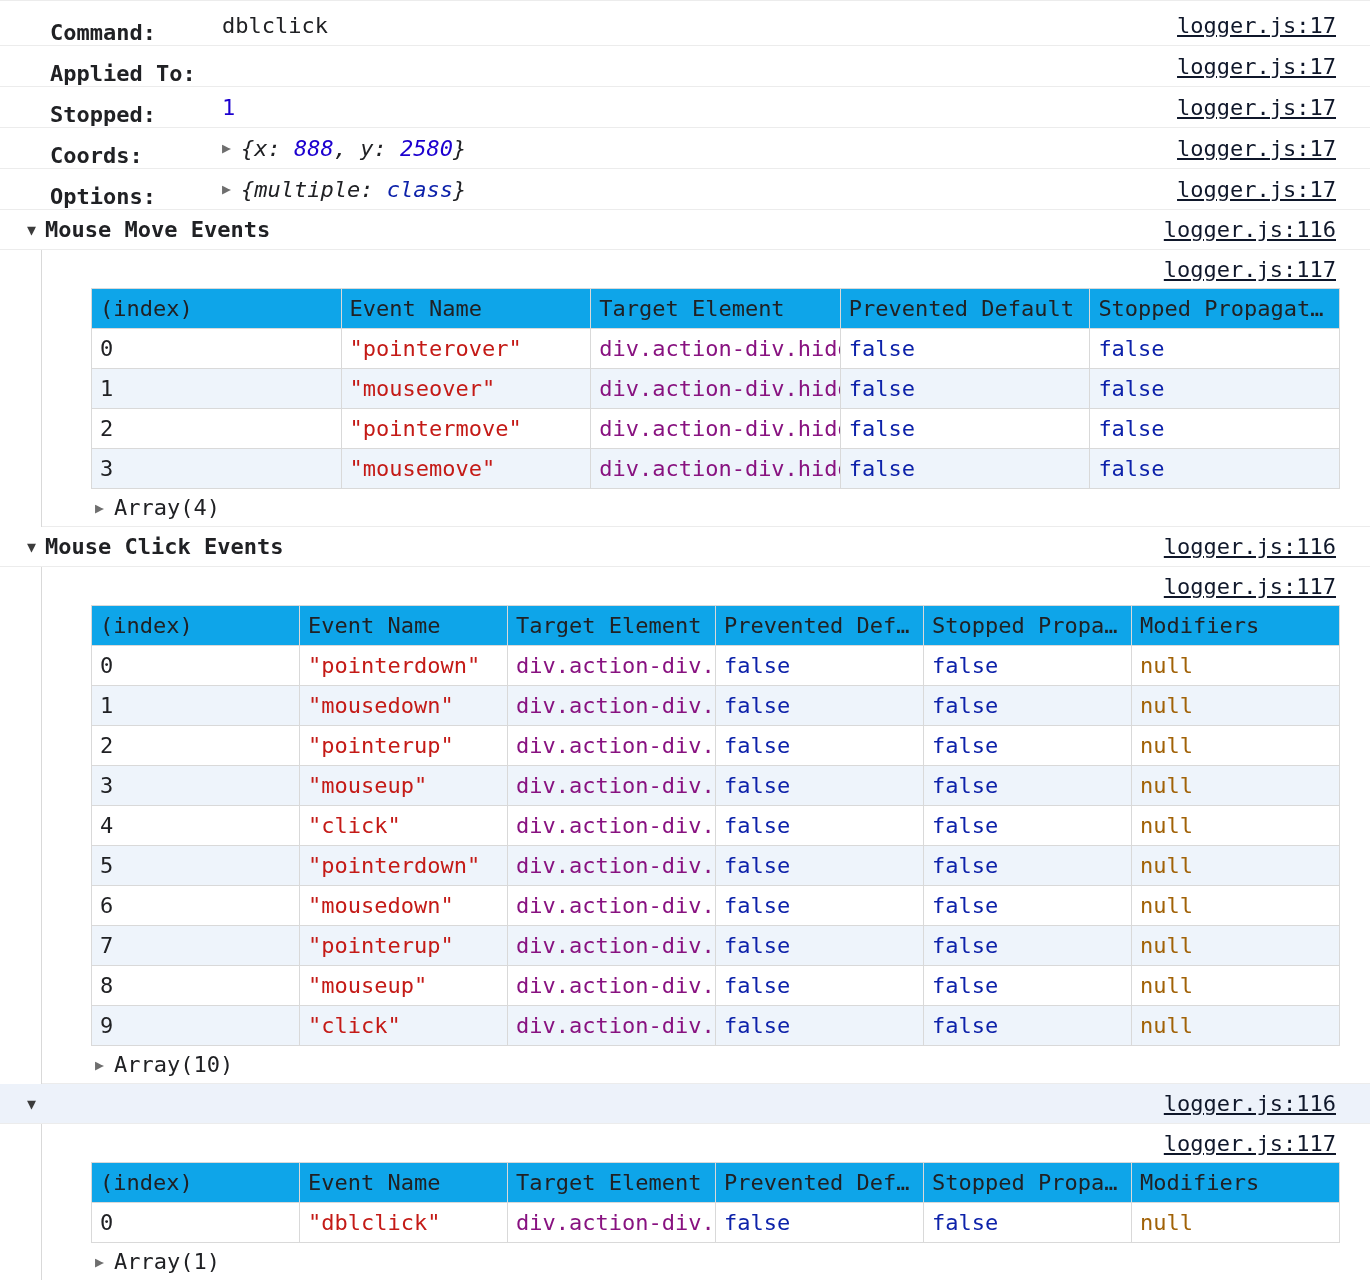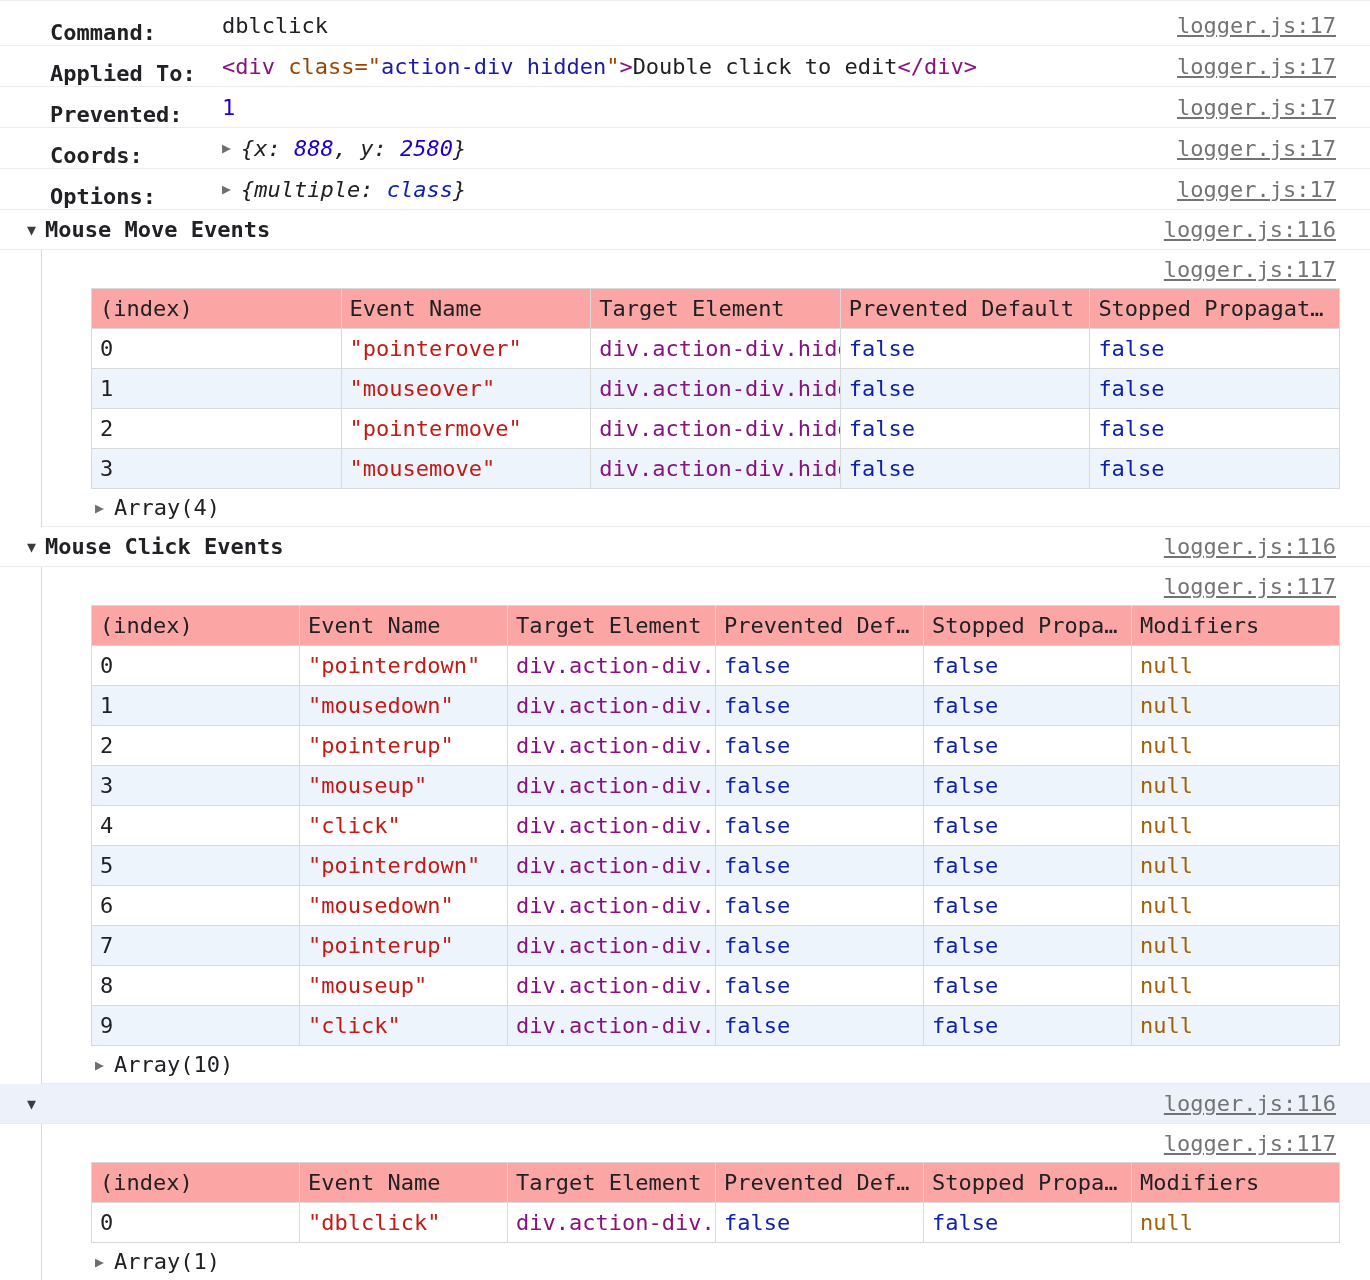--- a/index.html
+++ b/index.html
@@ -22,21 +22,21 @@
   }
   .log-label { font-weight: bold; width: 172px; flex-shrink: 0; margin-top: 15px; }
   .log-value { display: flex; align-items: center; white-space: pre; }
   .italic { font-style: italic; }
 
   .tri-expand { color: #6e6e6e; font-size: 15px; margin-right: 10px; flex-shrink: 0; }
   .tri-collapse { color: #3c3c3c; font-size: 15px; margin-right: 9px; font-weight: normal; flex-shrink: 0; }
 
   .srclink {
     margin-left: auto;
-    color: #737373;
+    color: #0f172a;
     text-decoration: underline;
     white-space: nowrap;
     cursor: pointer;
   }
 
   
   .c-plain      { color: #202124; }
   .c-key        { color: #202124; }
   .c-number     { color: #1c00cf; }
   .c-boolean    { color: #0d22aa; }
@@ -71,21 +71,21 @@
   table { width: 100%; border-collapse: collapse; table-layout: fixed; }
   th, td {
     border: 1px solid #d9d9d9;
     height: 40px;
     padding: 0 8px;
     text-align: left;
     font-weight: normal;
     white-space: nowrap;
     overflow: hidden;
   }
-  th { background: #fca5a5; text-overflow: ellipsis; cursor: pointer; }
+  th { background: #0ea5e9; text-overflow: ellipsis; cursor: pointer; }
   tbody tr:nth-child(even) { background: #eef4fb; }
 
   .array-footer {
     display: flex; align-items: center;
     min-height: 38px;
     padding-left: 53px;
     border-bottom: 1px solid #ececec;
     cursor: pointer;
   }
 </style>
@@ -95,26 +95,25 @@
 <div class="console">
 
   <div class="log-row">
     <span class="log-label">Command:</span>
     <span class="log-value"><span class="c-plain">dblclick</span></span>
     <a class="srclink">logger.js:17</a>
   </div>
 
   <div class="log-row">
     <span class="log-label">Applied To:</span>
-    <span class="log-value"><span class="c-tag">&lt;div </span><span class="c-attr-name">class="</span><span class="c-attr-value">action-div hidden</span><span class="c-attr-name">"</span><span class="c-tag">&gt;</span><span class="c-plain">Double click to edit</span><span class="c-tag">&lt;/div&gt;</span></span>
-    <a class="srclink">logger.js:17</a>
-  </div>
-
-  <div class="log-row">
-    <span class="log-label">Prevented:</span>
+    <a class="srclink">logger.js:17</a>
+  </div>
+
+  <div class="log-row">
+    <span class="log-label">Stopped:</span>
     <span class="log-value"><span class="c-number">1</span></span>
     <a class="srclink">logger.js:17</a>
   </div>
 
   <div class="log-row">
     <span class="log-label">Coords:</span>
     <span class="tri-expand">▶</span>
     <span class="log-value italic"><span class="c-plain">{</span><span class="c-key">x</span><span class="c-plain">: </span><span class="c-number">888</span><span class="c-plain">, </span><span class="c-key">y</span><span class="c-plain">: </span><span class="c-number">2580</span><span class="c-plain">}</span></span>
     <a class="srclink">logger.js:17</a>
   </div>

